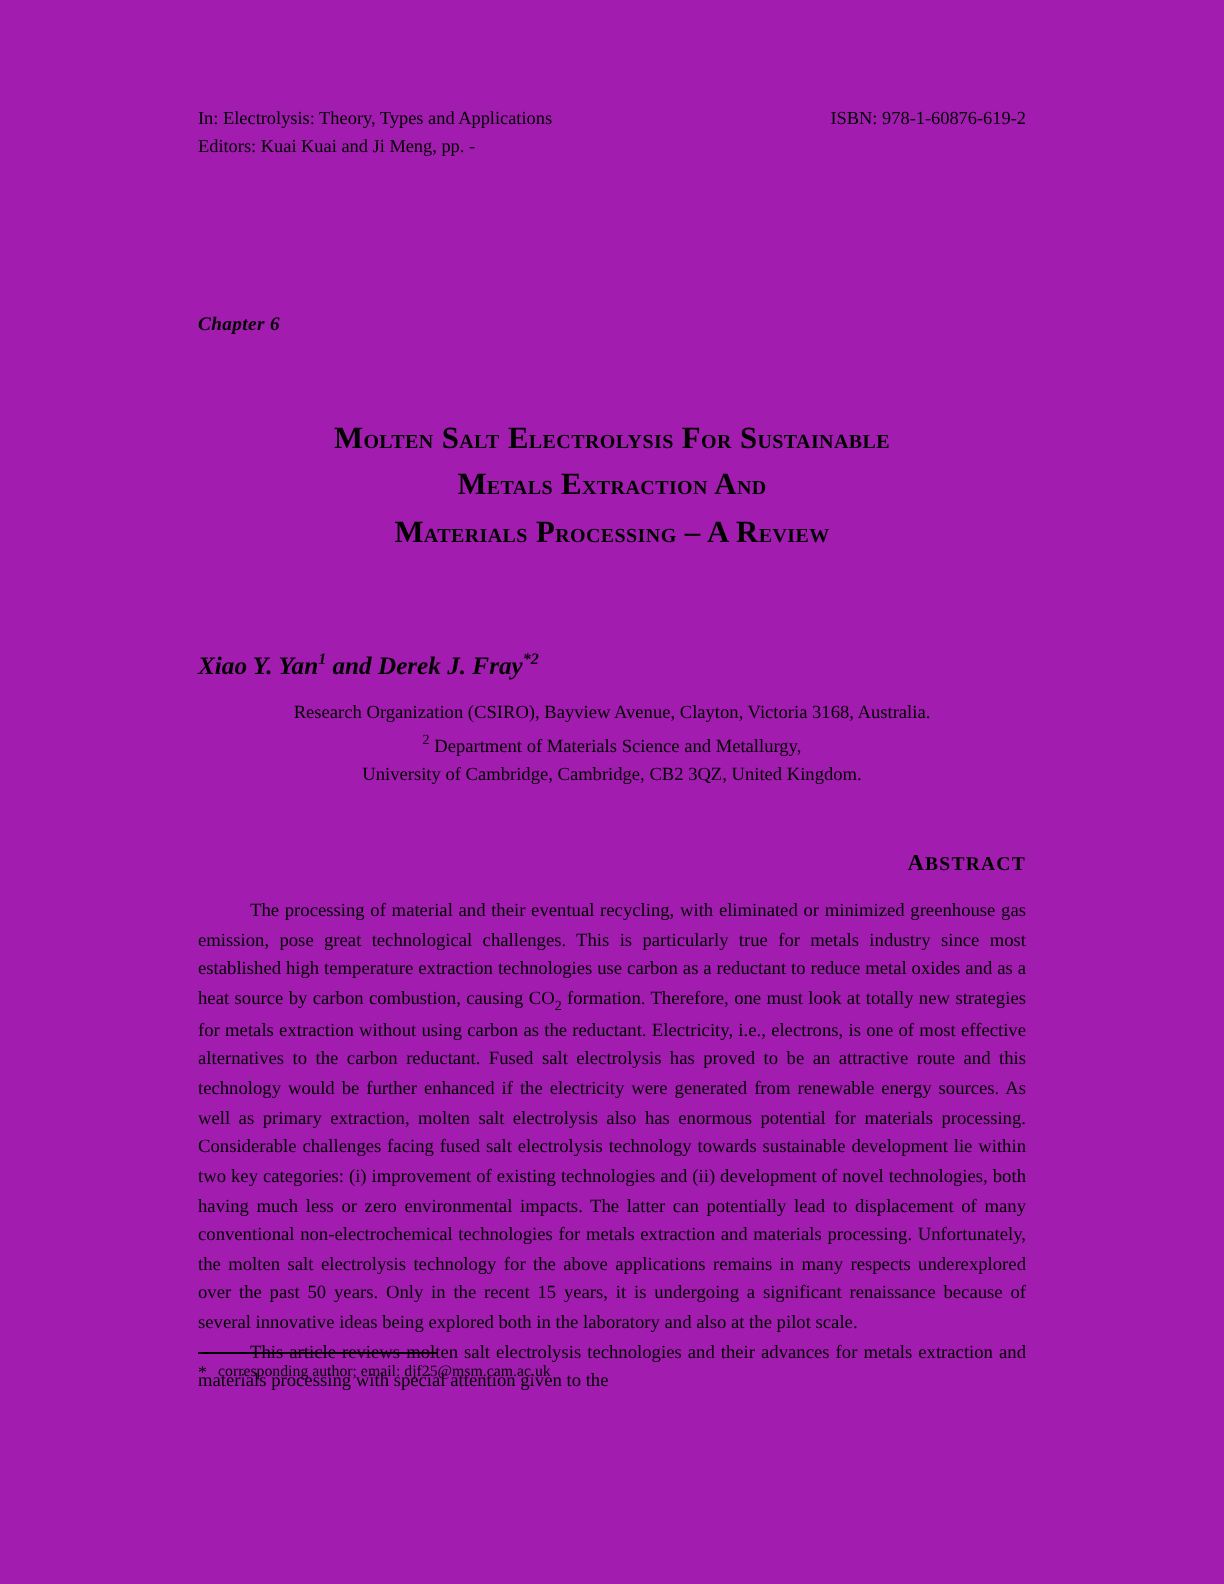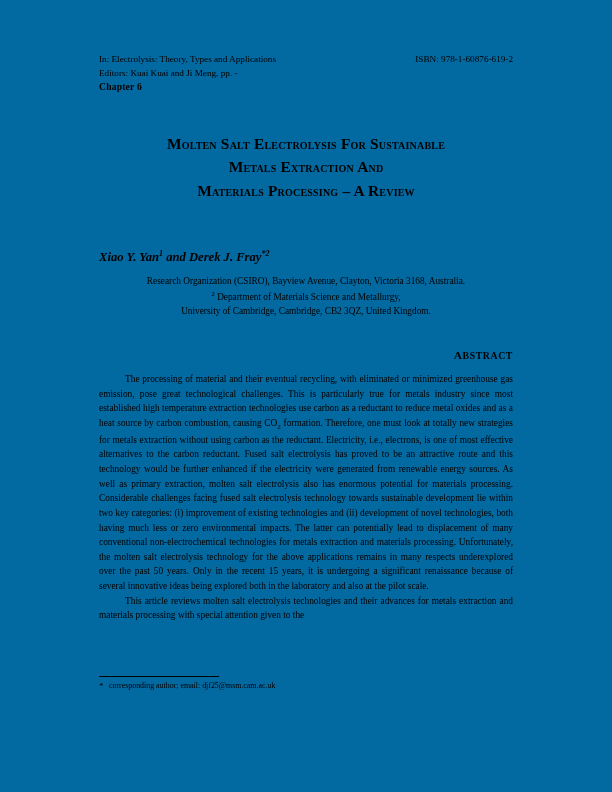--- a/index.html
+++ b/index.html
@@ -13,21 +13,21 @@
     font-family: "Liberation Serif", serif;
     color: #000000;
     position: relative;
     overflow: hidden;
   }
   .page {
     position: absolute;
     left: 0; top: 0;
     width: 612px;
     height: 792px;
-    background: #0369a1;
+    background: #a21caf;
   }
   .content {
     position: absolute;
     left: 99px;
     top: 52px;
     width: 414px;
   }
 
   
   .header-block {
@@ -39,22 +39,24 @@
     display: flex;
     justify-content: space-between;
     align-items: baseline;
     width: 100%;
   }
   .header-left { text-align: left; white-space: pre; }
   .header-right { text-align: center; white-space: pre; }
 
   
   .chapter-label {
+    margin-top: 76px;
     font-size: 9.6px;
     font-weight: bold;
+    font-style: italic;
     letter-spacing: 0.2px;
   }
 
   
   .title {
     margin-top: 40px;
     text-align: center;
     font-size: 15.4px;
     font-weight: bold;
     line-height: 1.55;

